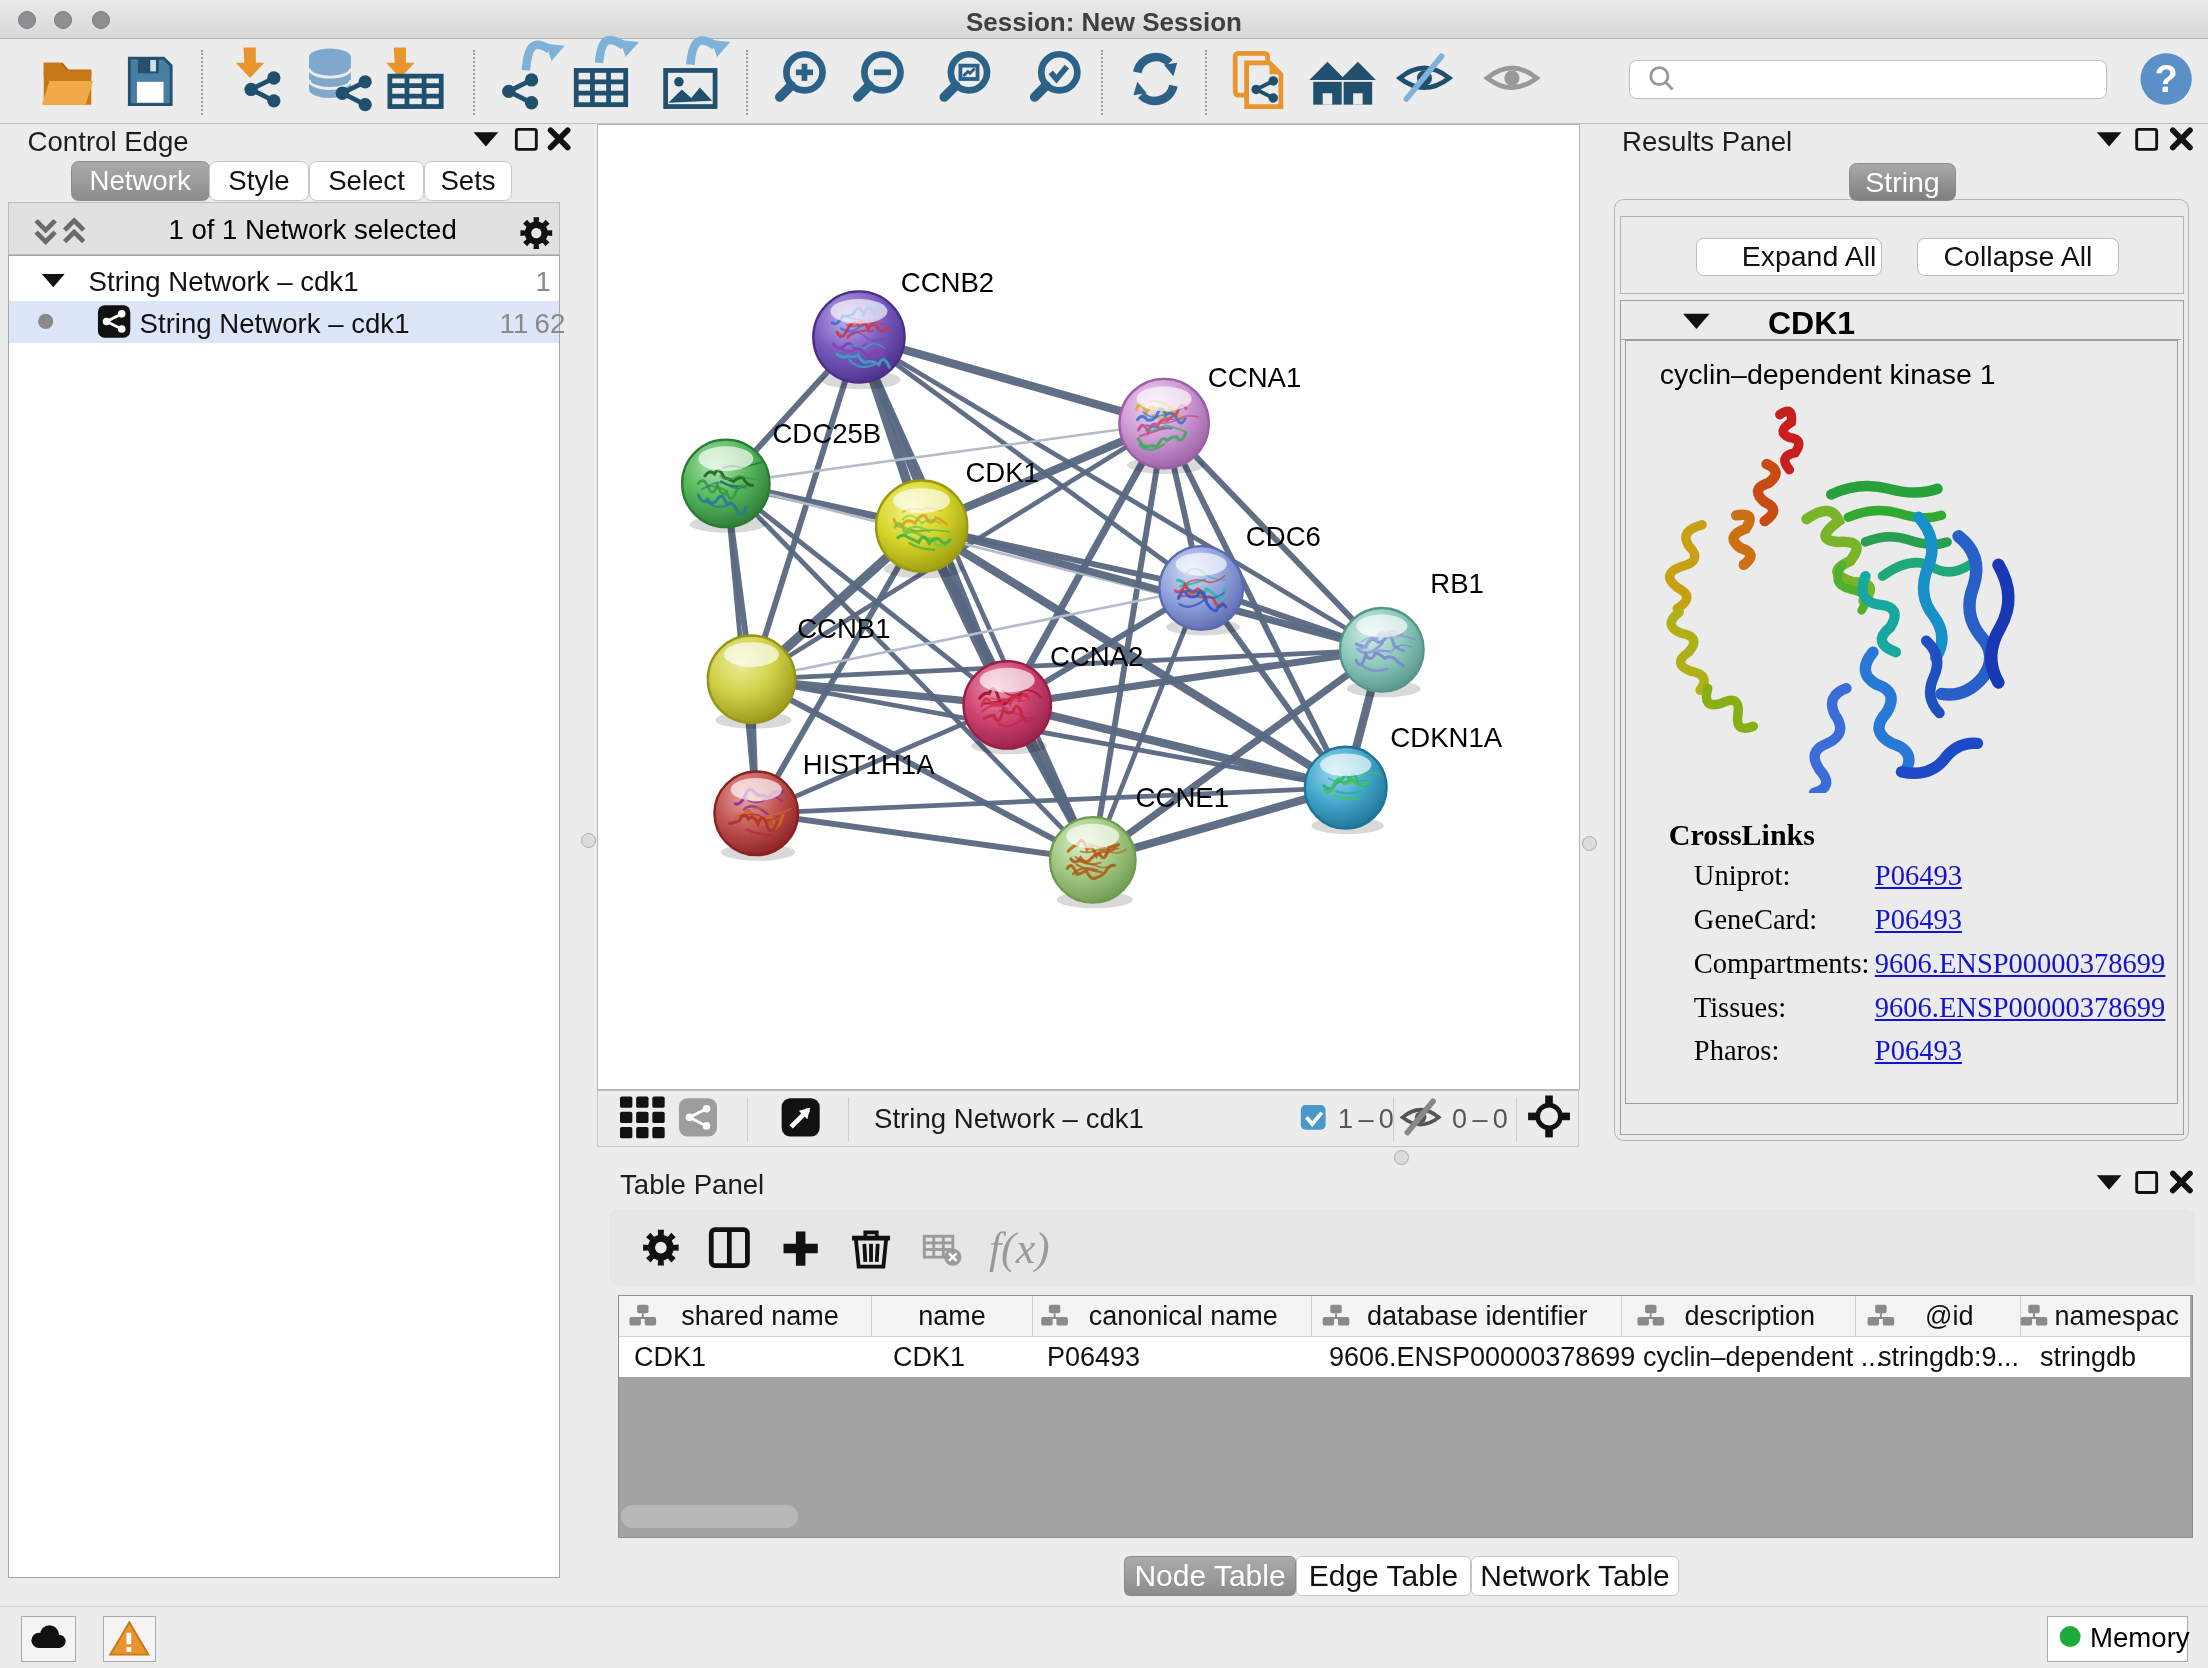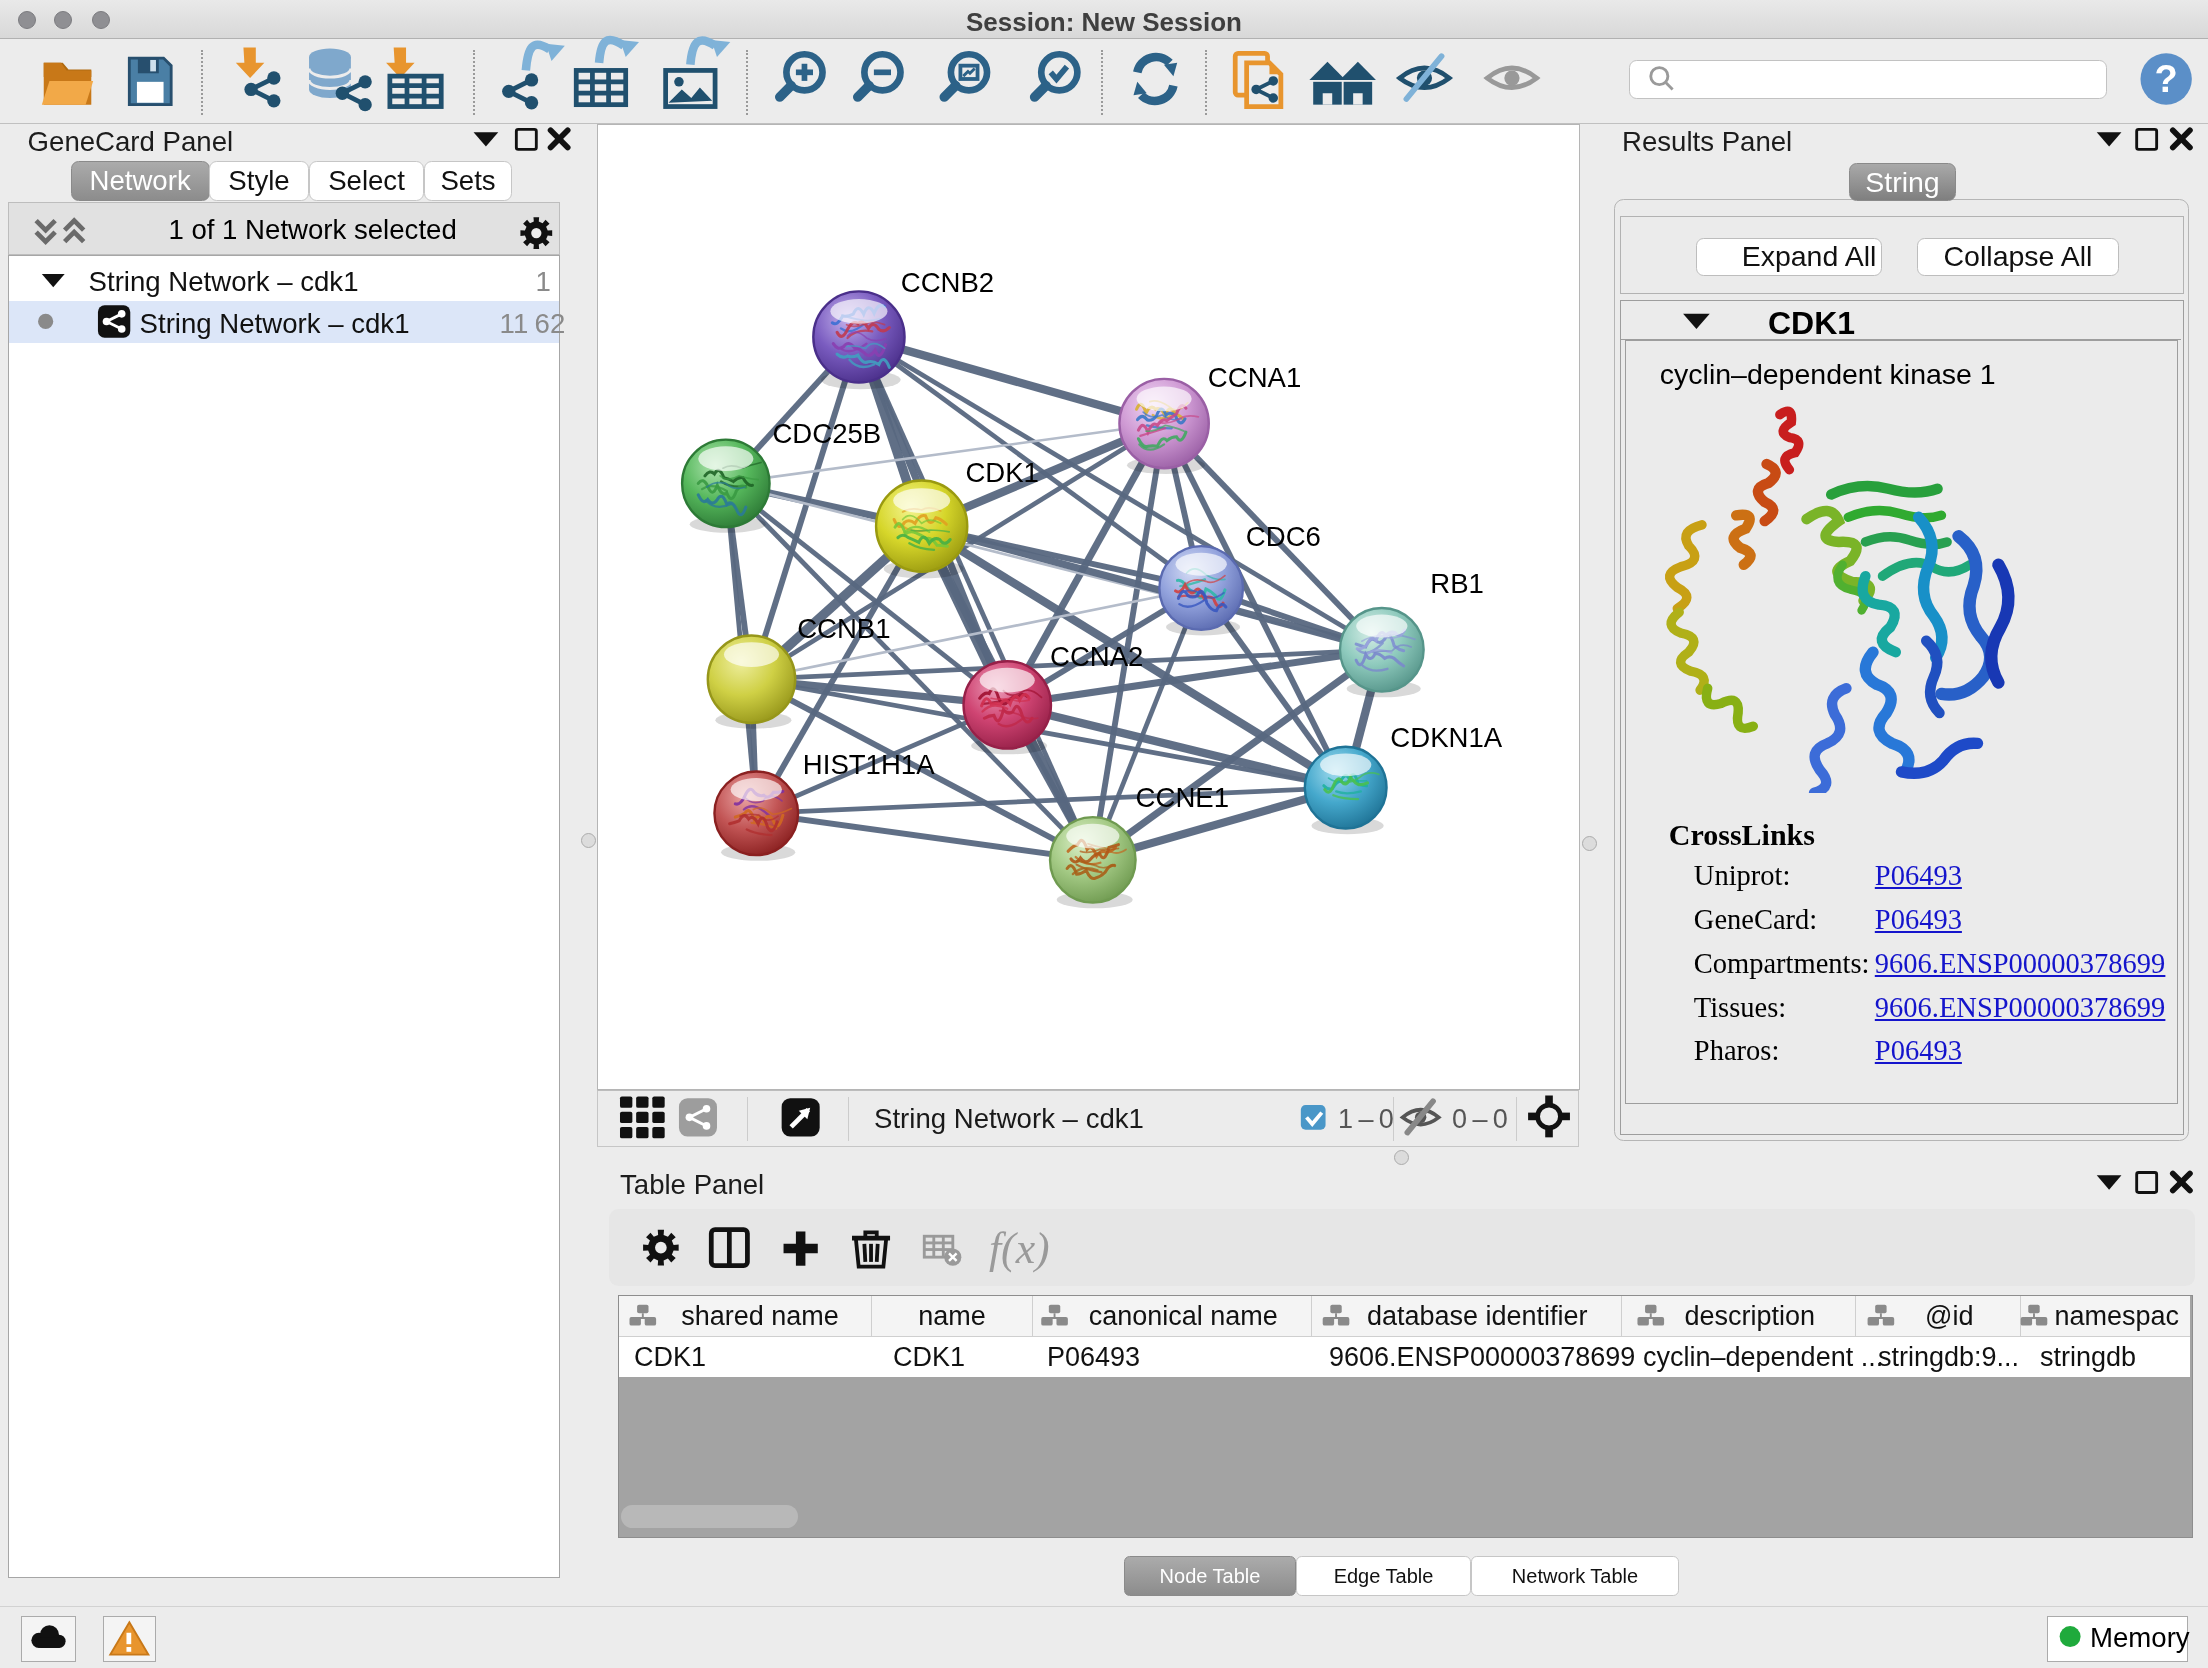--- a/index.html
+++ b/index.html
@@ -57,21 +57,21 @@
 #tp-toolbar { position:absolute; left:609px; top:1209px; width:1586px; height:77px;
   background:#e6e6e6; border-radius:9.5px; }
 #tp-table { position:absolute; left:618px; top:1295px; width:1575px; height:243px;
   background:#a3a3a3; border:1.9px solid #8d8d8d; }
 #tp-header { position:absolute; left:0; top:0; width:1571px; height:41px; background:#f4f4f4;
   border-bottom:1px solid #cfcfcf; }
 .hcell { position:absolute; top:0; height:41px; border-right:1px solid #cfcfcf; font-size:27px;
   color:#111; text-align:center; line-height:41px; }
 .dcell { position:absolute; top:0px; height:40px; font-size:27px; color:#111; line-height:40px; }
 .ttab { position:absolute; top:1556px; height:40px; background:#fff; border:1px solid #c6c6c6;
-  font-size:20px; color:#111; text-align:center; line-height:38px; border-radius:5.7px; }
+  font-size:30px; color:#111; text-align:center; line-height:38px; border-radius:5.7px; }
 
 #statusbar { position:absolute; left:0; top:1606px; width:2208px; height:62px;
   background:#ececec; border-top:1px solid #d2d2d2; }
 .sbtn { position:absolute; top:8.6px; height:46px; background:#f4f4f4; border:1.9px solid #ababab; }
 .splitdot { position:absolute; width:15px; height:15px; border-radius:50%;
   background:#dcdcdc; border:1px solid #ababab; }
 </style>
 </head>
 <body>
 <div id="win">
@@ -86,21 +86,21 @@
   <div id="toolbar">
     <div id="tb-icons"></div>
     <div class="tsep" style="left:201px;"></div>
     <div class="tsep" style="left:473px;"></div>
     <div class="tsep" style="left:746px;"></div>
     <div class="tsep" style="left:1101px;"></div>
     <div class="tsep" style="left:1205px;"></div>
     <div id="searchbox"></div>
   </div>
 
-  <div class="ptitle abs" style="left:27.6px; top:126px;">GeneCard Panel</div>
+  <div class="ptitle abs" style="left:27.6px; top:126px;">Control Edge</div>
   <div id="ctrl-tabs">
     <div class="tab tabsel" style="left:7.6px;  width:139px;">Network</div>
     <div class="tab" style="left:146px; width:100px;">Style</div>
     <div class="tab" style="left:246px; width:115px;">Select</div>
     <div class="tab" style="left:361px; width:88px;">Sets</div>
   </div>
   <div id="netbar">
     <div class="abs" style="left:266px; top:11.4px; width:285px; font-size:27.6px; transform:translateX(-50%); text-align:center; width:399px; left:304px;">1 of 1 Network selected</div>
   </div>
   <div id="netlist">

